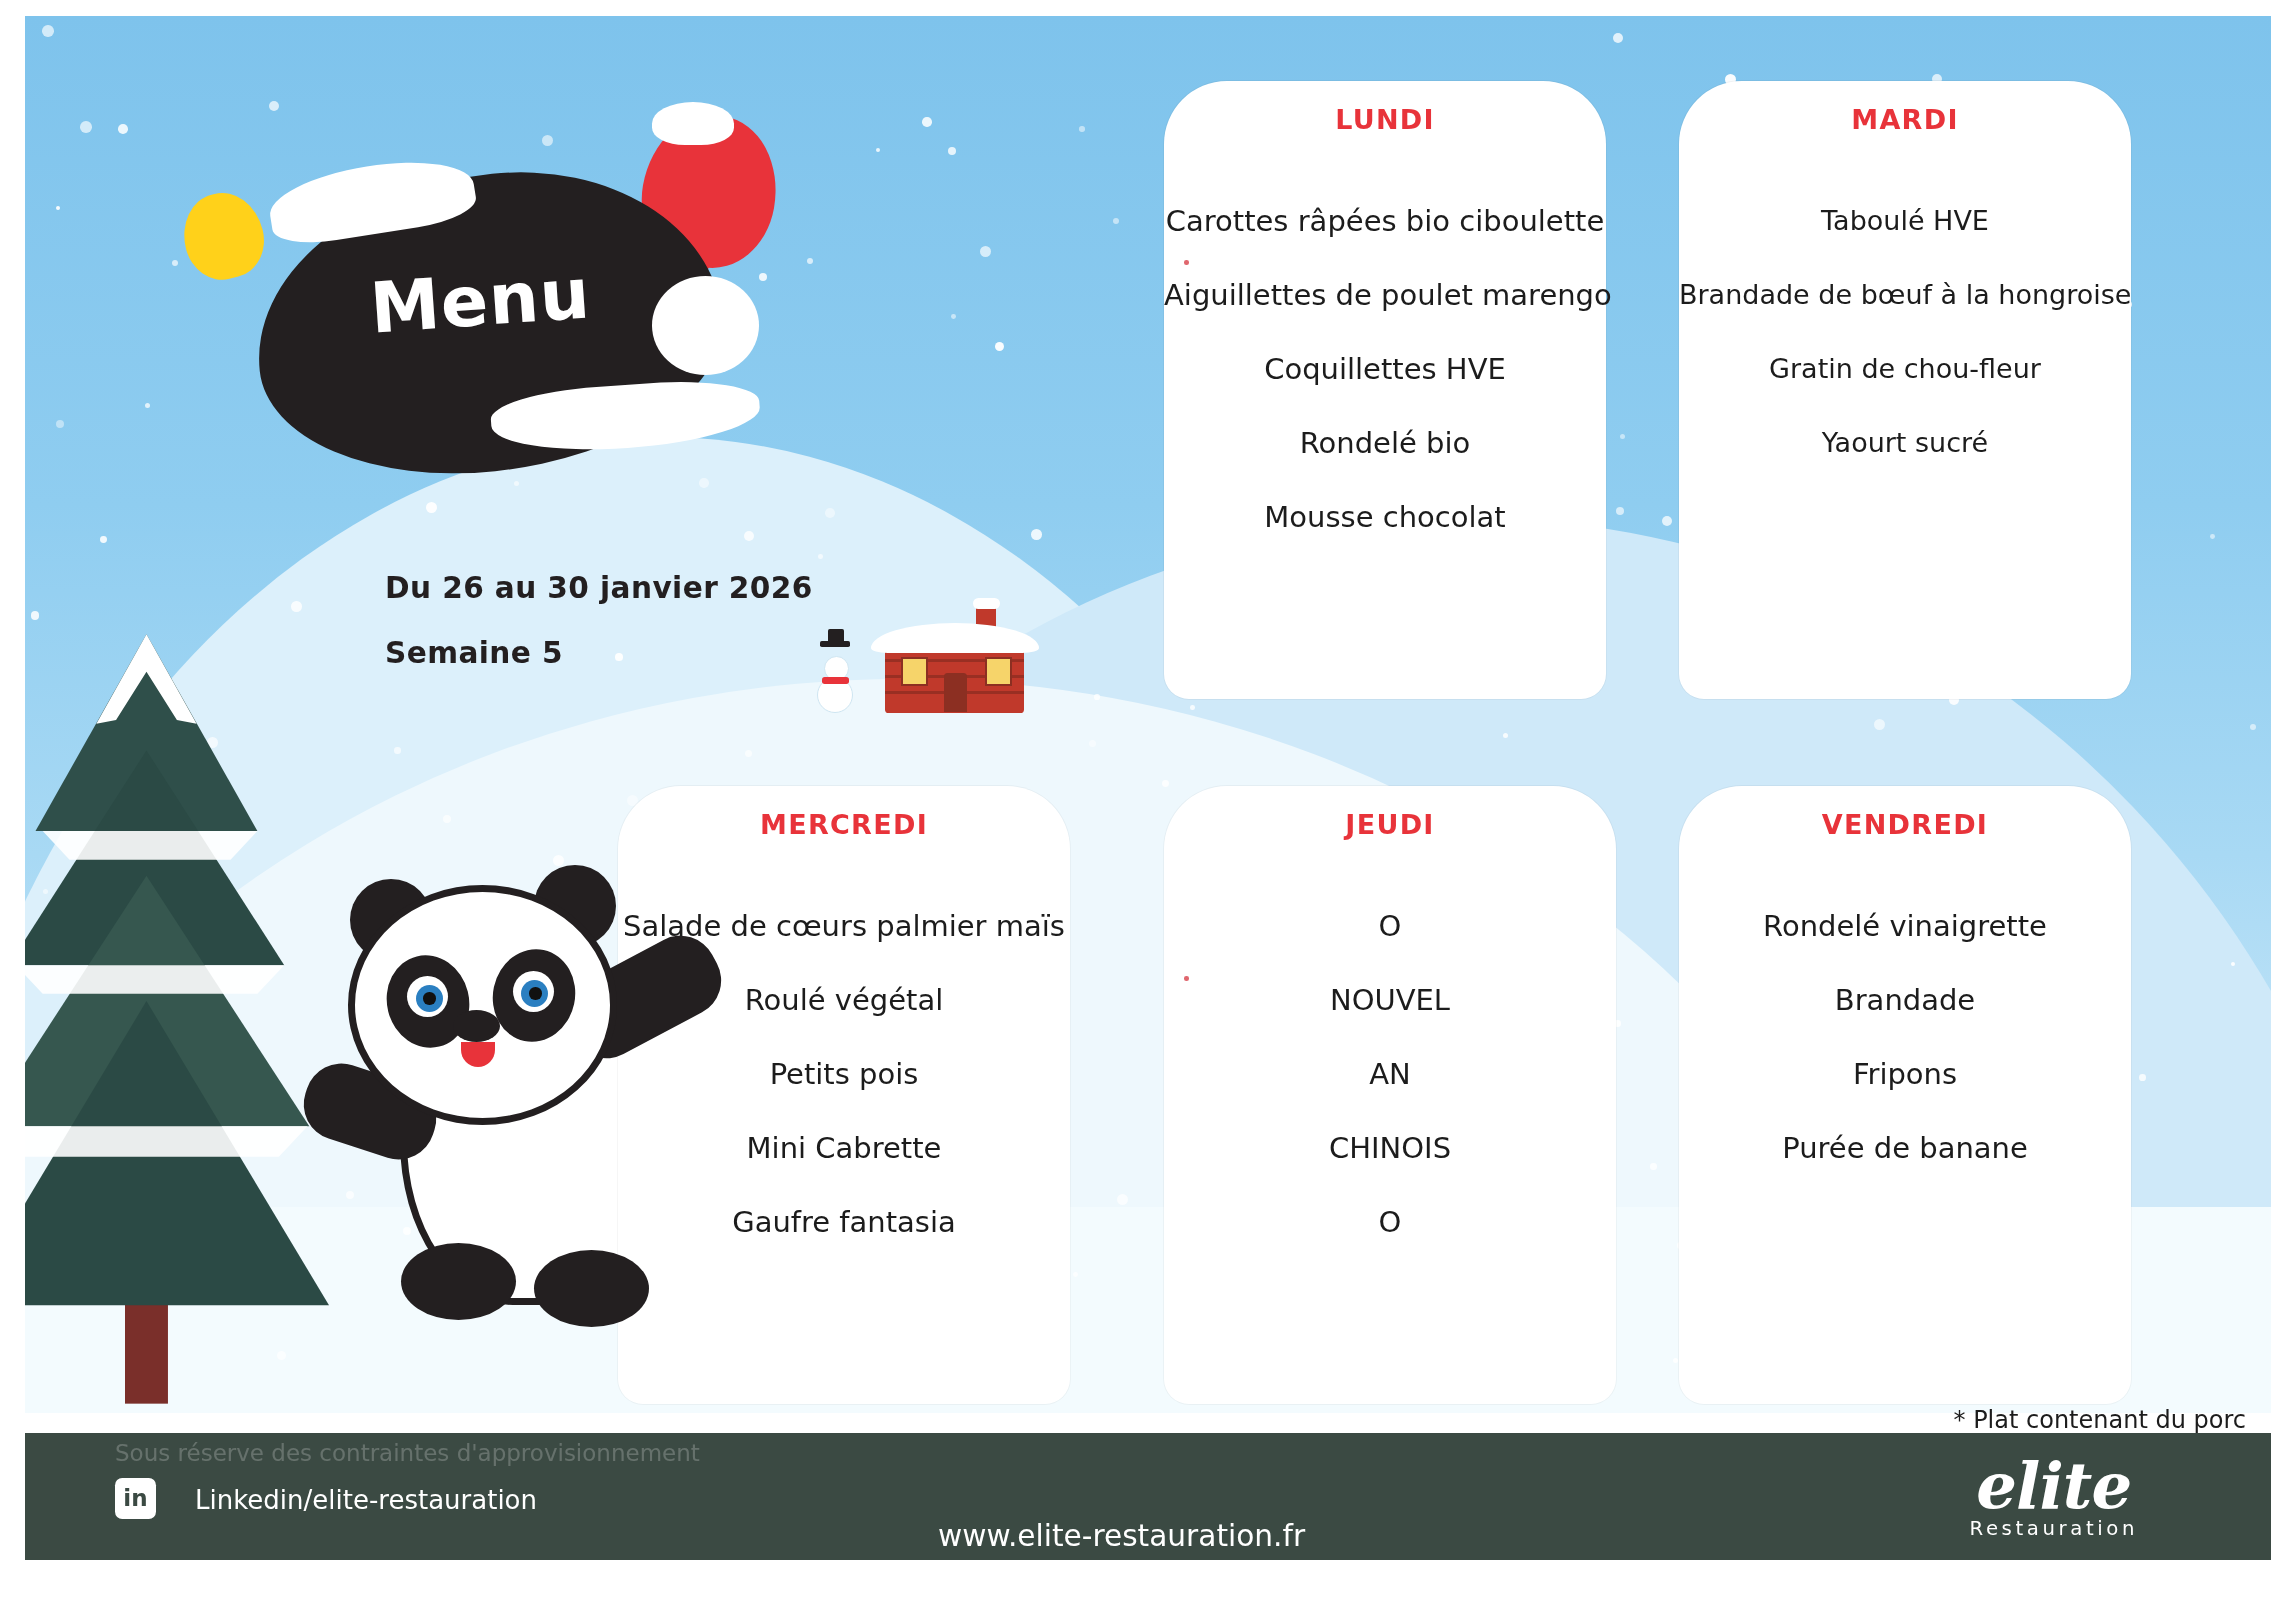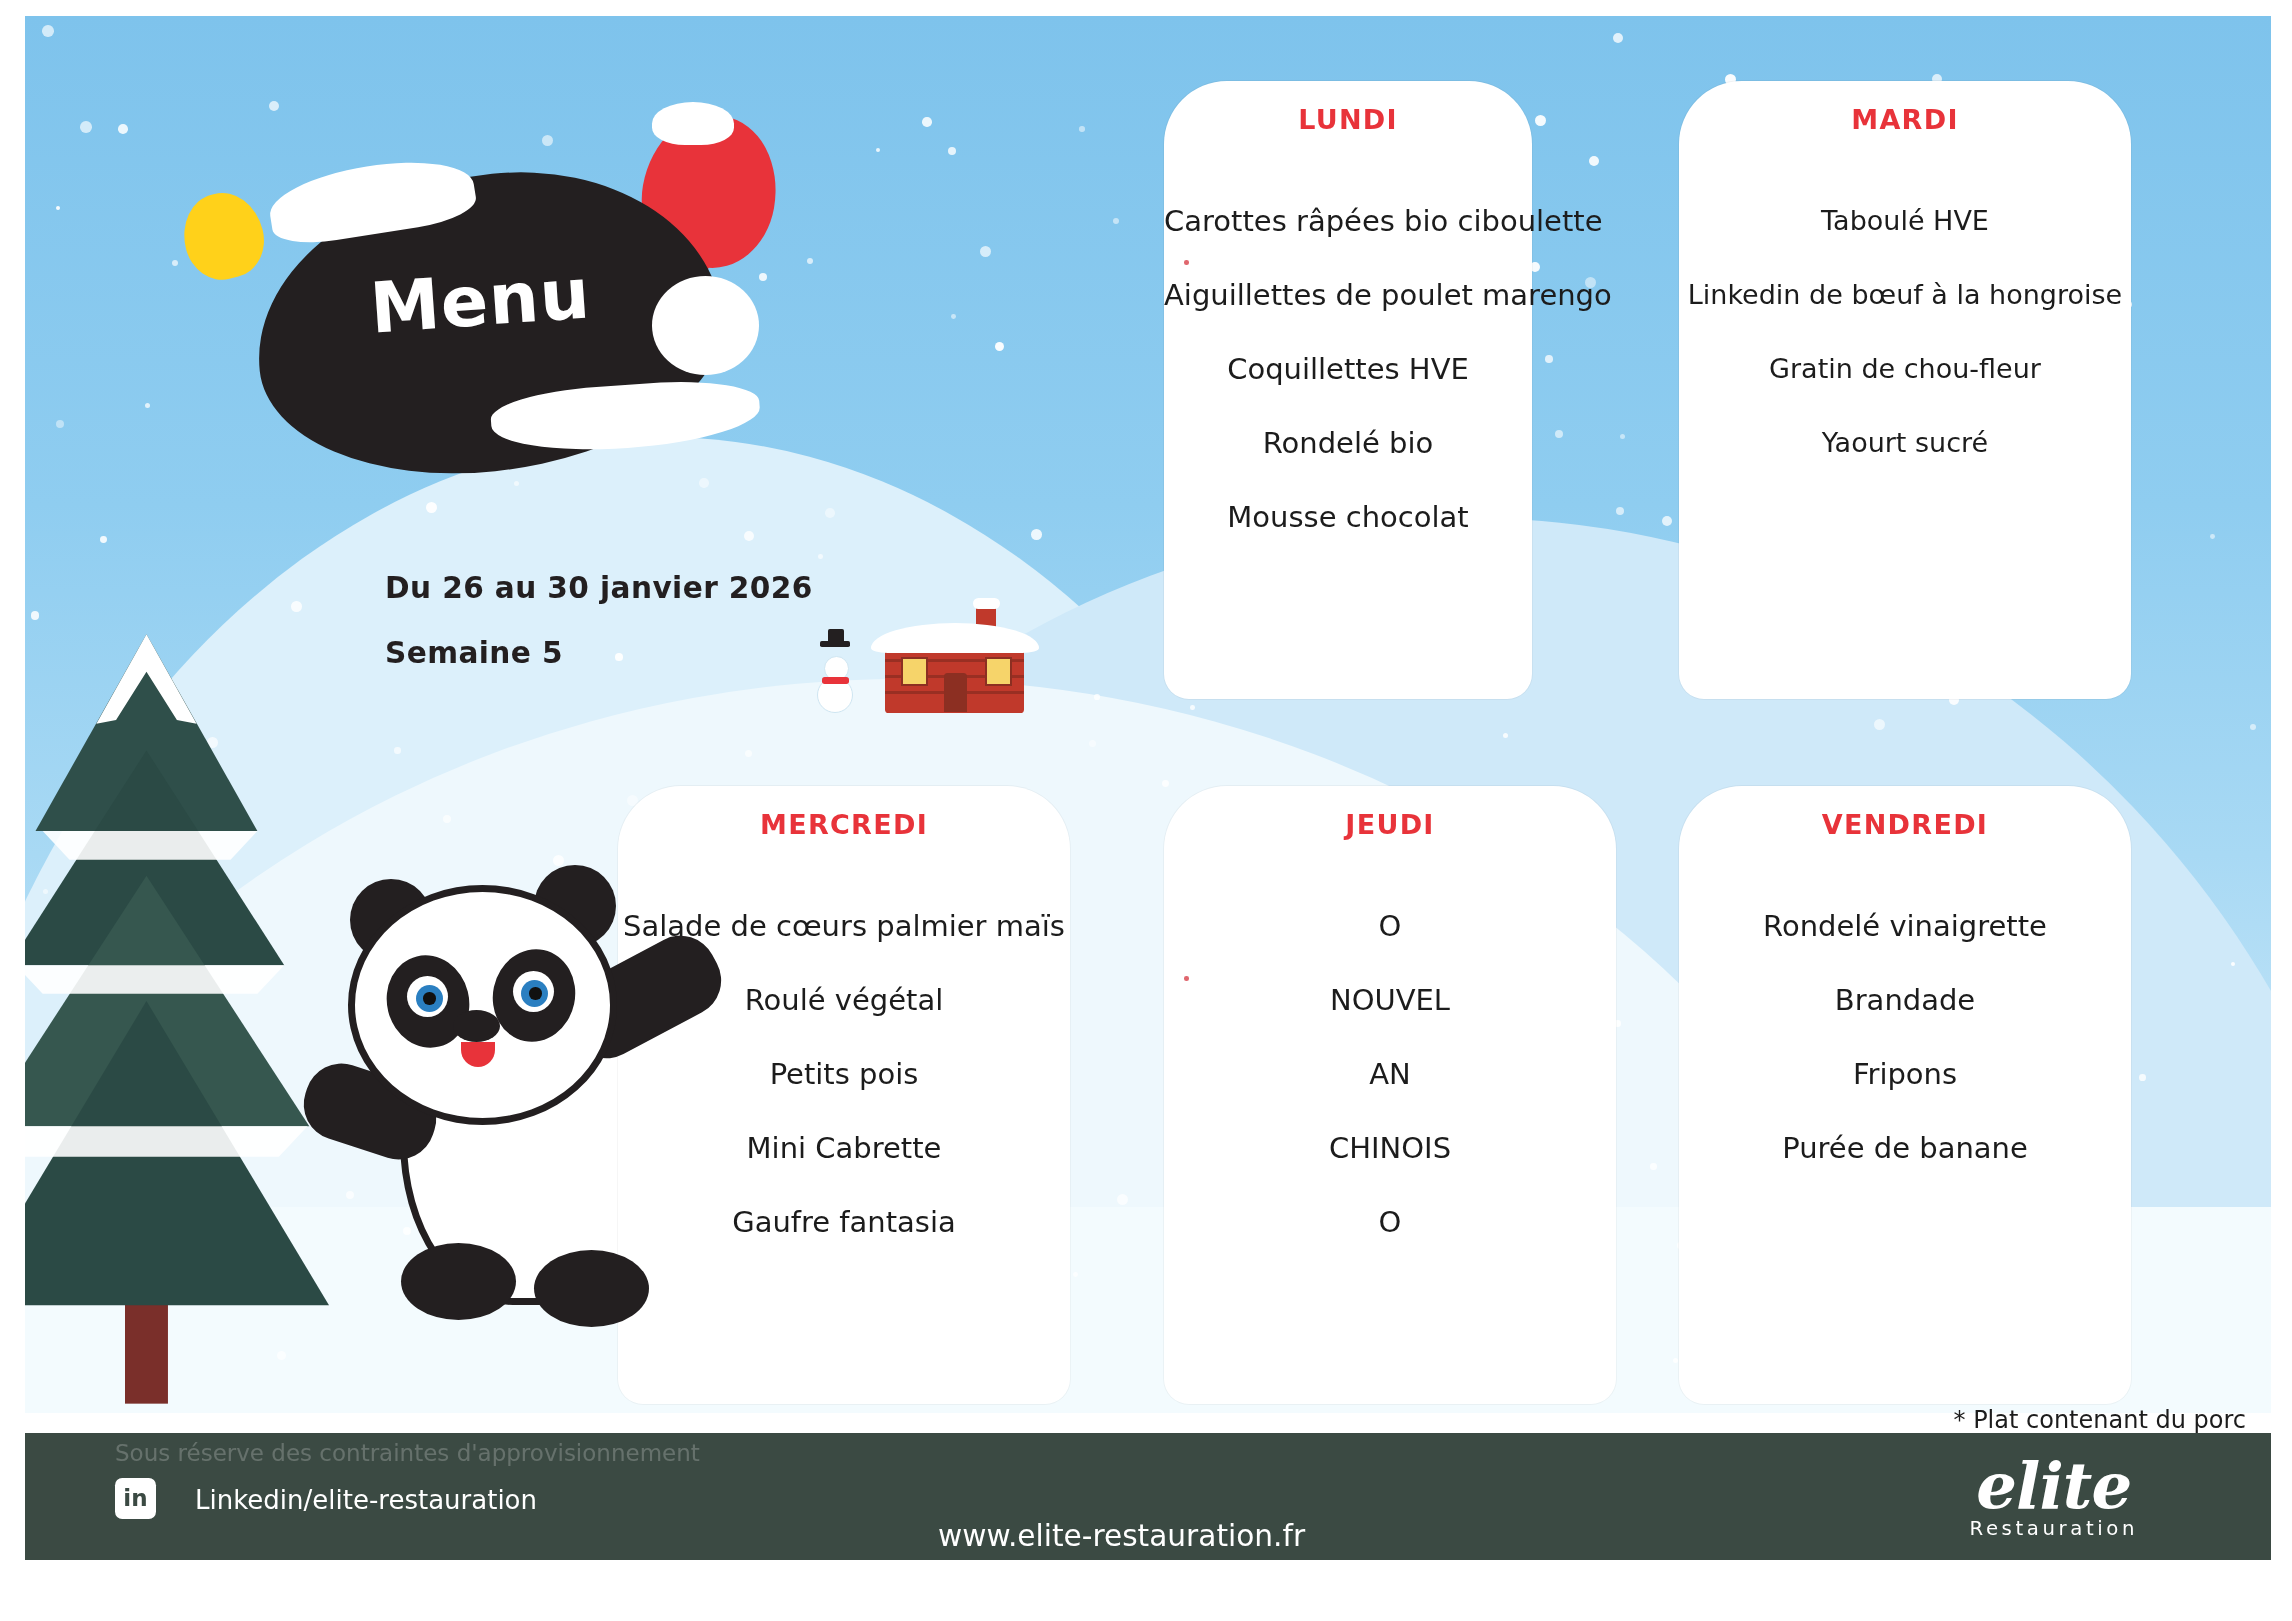--- a/index.html
+++ b/index.html
@@ -426,21 +426,21 @@
   .card-item {
     text-align: center;
     color: #1c1c1c;
     font-size: 29px;
     line-height: 74px;
     font-family: "DejaVu Sans", sans-serif;
     white-space: nowrap;
   }
 
   
-  #card-lundi    { left: 1164px; top: 81px;  width: 368px; height: 618px; }
+  #card-lundi    { left: 1164px; top: 81px;  width: 442px; height: 618px; }
   #card-mardi    { left: 1679px; top: 81px;  width: 452px; height: 618px; }
   #card-mercredi { left: 618px;  top: 786px; width: 452px; height: 618px; }
   #card-jeudi    { left: 1164px; top: 786px; width: 452px; height: 618px; }
   #card-vendredi { left: 1679px; top: 786px; width: 452px; height: 618px; }
 
   #card-mardi .card-item { font-size: 27px; }
 
   
   .scan-dot {
     position: absolute;
@@ -794,21 +794,21 @@
       <div class="card-item">Coquillettes HVE</div>
       <div class="card-item">Rondelé bio</div>
       <div class="card-item">Mousse chocolat</div>
     </div>
   </div>
 
   <div class="card" id="card-mardi">
     <div class="card-title">MARDI</div>
     <div class="card-items">
       <div class="card-item">Taboulé HVE</div>
-      <div class="card-item">Linkedin de bœuf à la hongroise</div>
+      <div class="card-item">Brandade de bœuf à la hongroise</div>
       <div class="card-item">Gratin de chou-fleur</div>
       <div class="card-item">Yaourt sucré</div>
     </div>
   </div>
 
   <div class="card" id="card-mercredi">
     <div class="card-title">MERCREDI</div>
     <div class="card-items">
       <div class="card-item">Salade de cœurs palmier maïs</div>
       <div class="card-item">Roulé végétal</div>

